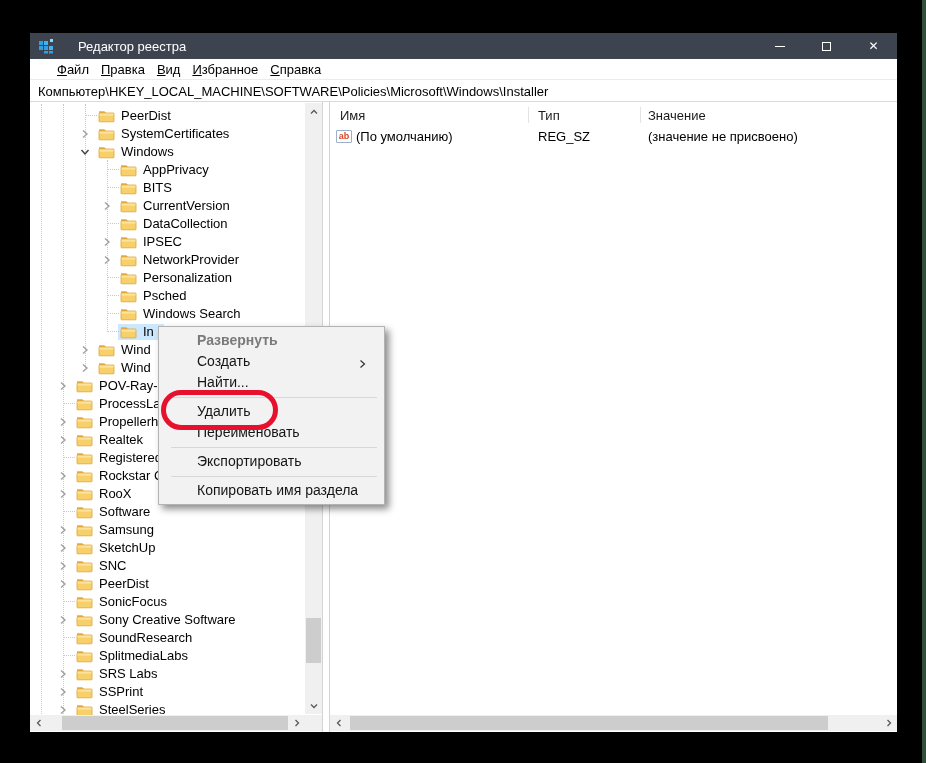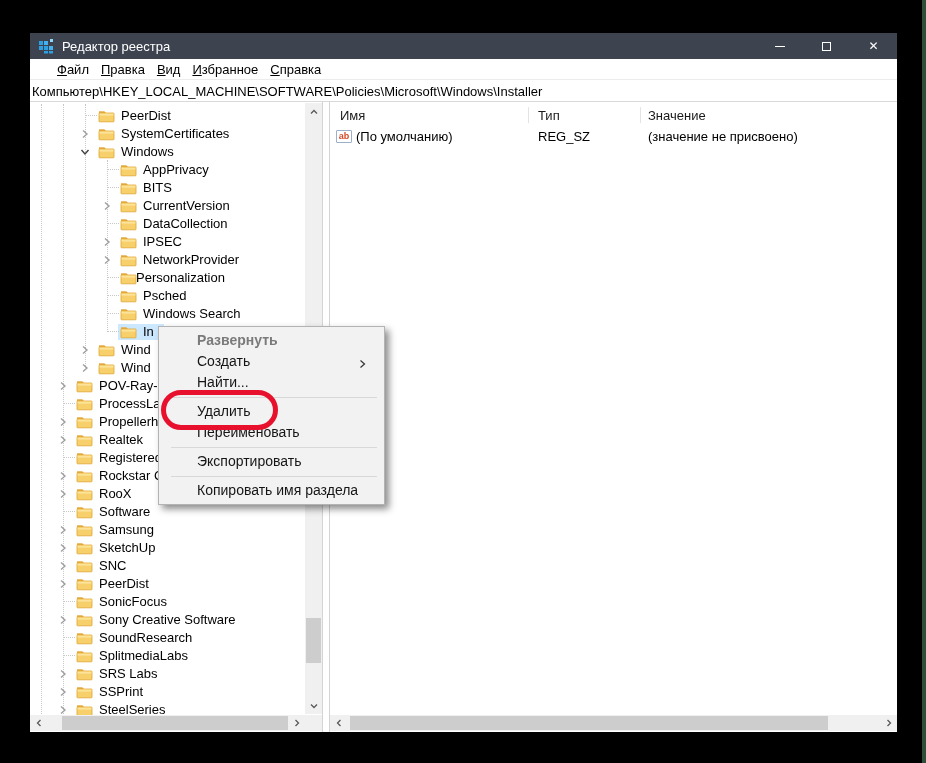--- a/index.html
+++ b/index.html
@@ -5,33 +5,33 @@
   html,body{margin:0;padding:0;background:#000;}
   #app{position:relative;width:926px;height:763px;background:#000;overflow:hidden;
        font-family:"Liberation Sans",sans-serif;-webkit-font-smoothing:antialiased;}
   #app *{box-sizing:border-box;}
   .abs{position:absolute;}
 
   
   .win{left:30px;top:33px;width:867px;height:699px;background:#fff;}
   .titlebar{left:30px;top:33px;width:867px;height:26px;background:#3d4450;display:flex;align-items:center;}
   .app-icon{margin-left:8px;width:16px;height:16px;}
-  .title-text{margin-left:8px;color:#fff;font-size:13px;}
+  .title-text{margin-left:24px;color:#fff;font-size:13px;}
   .win-controls{position:absolute;right:0;top:0;height:26px;display:flex;}
   .win-btn{width:47px;height:26px;display:flex;align-items:center;justify-content:center;color:#fff;font-size:12px;}
   .glyph-min{width:10px;height:1px;background:#fff;}
   .glyph-max{width:9px;height:9px;border:1px solid #fff;}
 
   .menubar{left:30px;top:59px;width:867px;height:21px;background:#fff;display:flex;align-items:center;
            padding-left:21px;border-bottom:1px solid #ececec;}
   .mb-item{padding:0 6px;font-size:13px;color:#000;}
   .mb-item u{text-decoration:underline;}
 
   .addressbar{left:30px;top:81px;width:867px;height:20px;background:#fff;display:flex;align-items:center;}
-  .address-text{margin-left:2px;font-size:13px;color:#000;white-space:pre;}
+  .address-text{margin-left:8px;font-size:13px;color:#000;white-space:pre;}
   .topline{left:30px;top:101px;width:867px;height:1px;background:#d9d9d9;}
 
   
   .tree-pane{left:30px;top:102px;width:275px;height:613px;background:#fff;overflow:hidden;}
   .splitter{left:322px;top:102px;width:8px;height:630px;background:#fff;
             border-left:1px solid #d4d4d4;border-right:1px solid #d4d4d4;}
   .list-pane{left:330px;top:102px;width:567px;height:613px;background:#fff;}
 
   
   .guide{position:absolute;width:0;border-left:1px dotted #c8c8c8;}
@@ -215,21 +215,21 @@
           </svg></span>
         <span class="lbl" style="left:113px;">NetworkProvider</span>
       </div>
       <div class="tree-row" style="top: 269px;">
         <span class="stub" style="left:77px;"></span>
         <span class="fold" style="left:90px;"><svg width="17" height="14" viewBox="0 0 17 14">
             <path d="M1,2.2 h5.4 l1.8,2 H1 z" fill="#e5ab42"></path>
             <rect x="1" y="4" width="15" height="8.8" rx="0.6" fill="#f7d06b" stroke="#dfa42e" stroke-width="0.8"></rect>
             <rect x="1.6" y="4.6" width="13.8" height="2" fill="#fce39a"></rect>
           </svg></span>
-        <span class="lbl" style="left:106px;">Personalization</span>
+        <span class="lbl" style="left:113px;">Personalization</span>
       </div>
       <div class="tree-row" style="top: 287px;">
         <span class="stub" style="left:77px;"></span>
         <span class="fold" style="left:90px;"><svg width="17" height="14" viewBox="0 0 17 14">
             <path d="M1,2.2 h5.4 l1.8,2 H1 z" fill="#e5ab42"></path>
             <rect x="1" y="4" width="15" height="8.8" rx="0.6" fill="#f7d06b" stroke="#dfa42e" stroke-width="0.8"></rect>
             <rect x="1.6" y="4.6" width="13.8" height="2" fill="#fce39a"></rect>
           </svg></span>
         <span class="lbl" style="left:113px;">Psched</span>
       </div>

